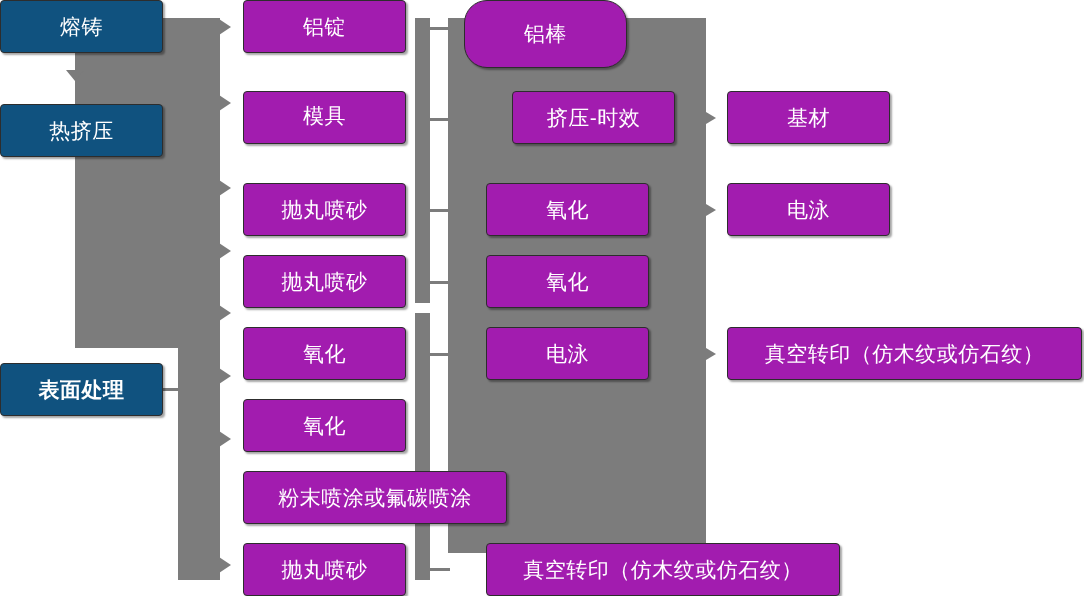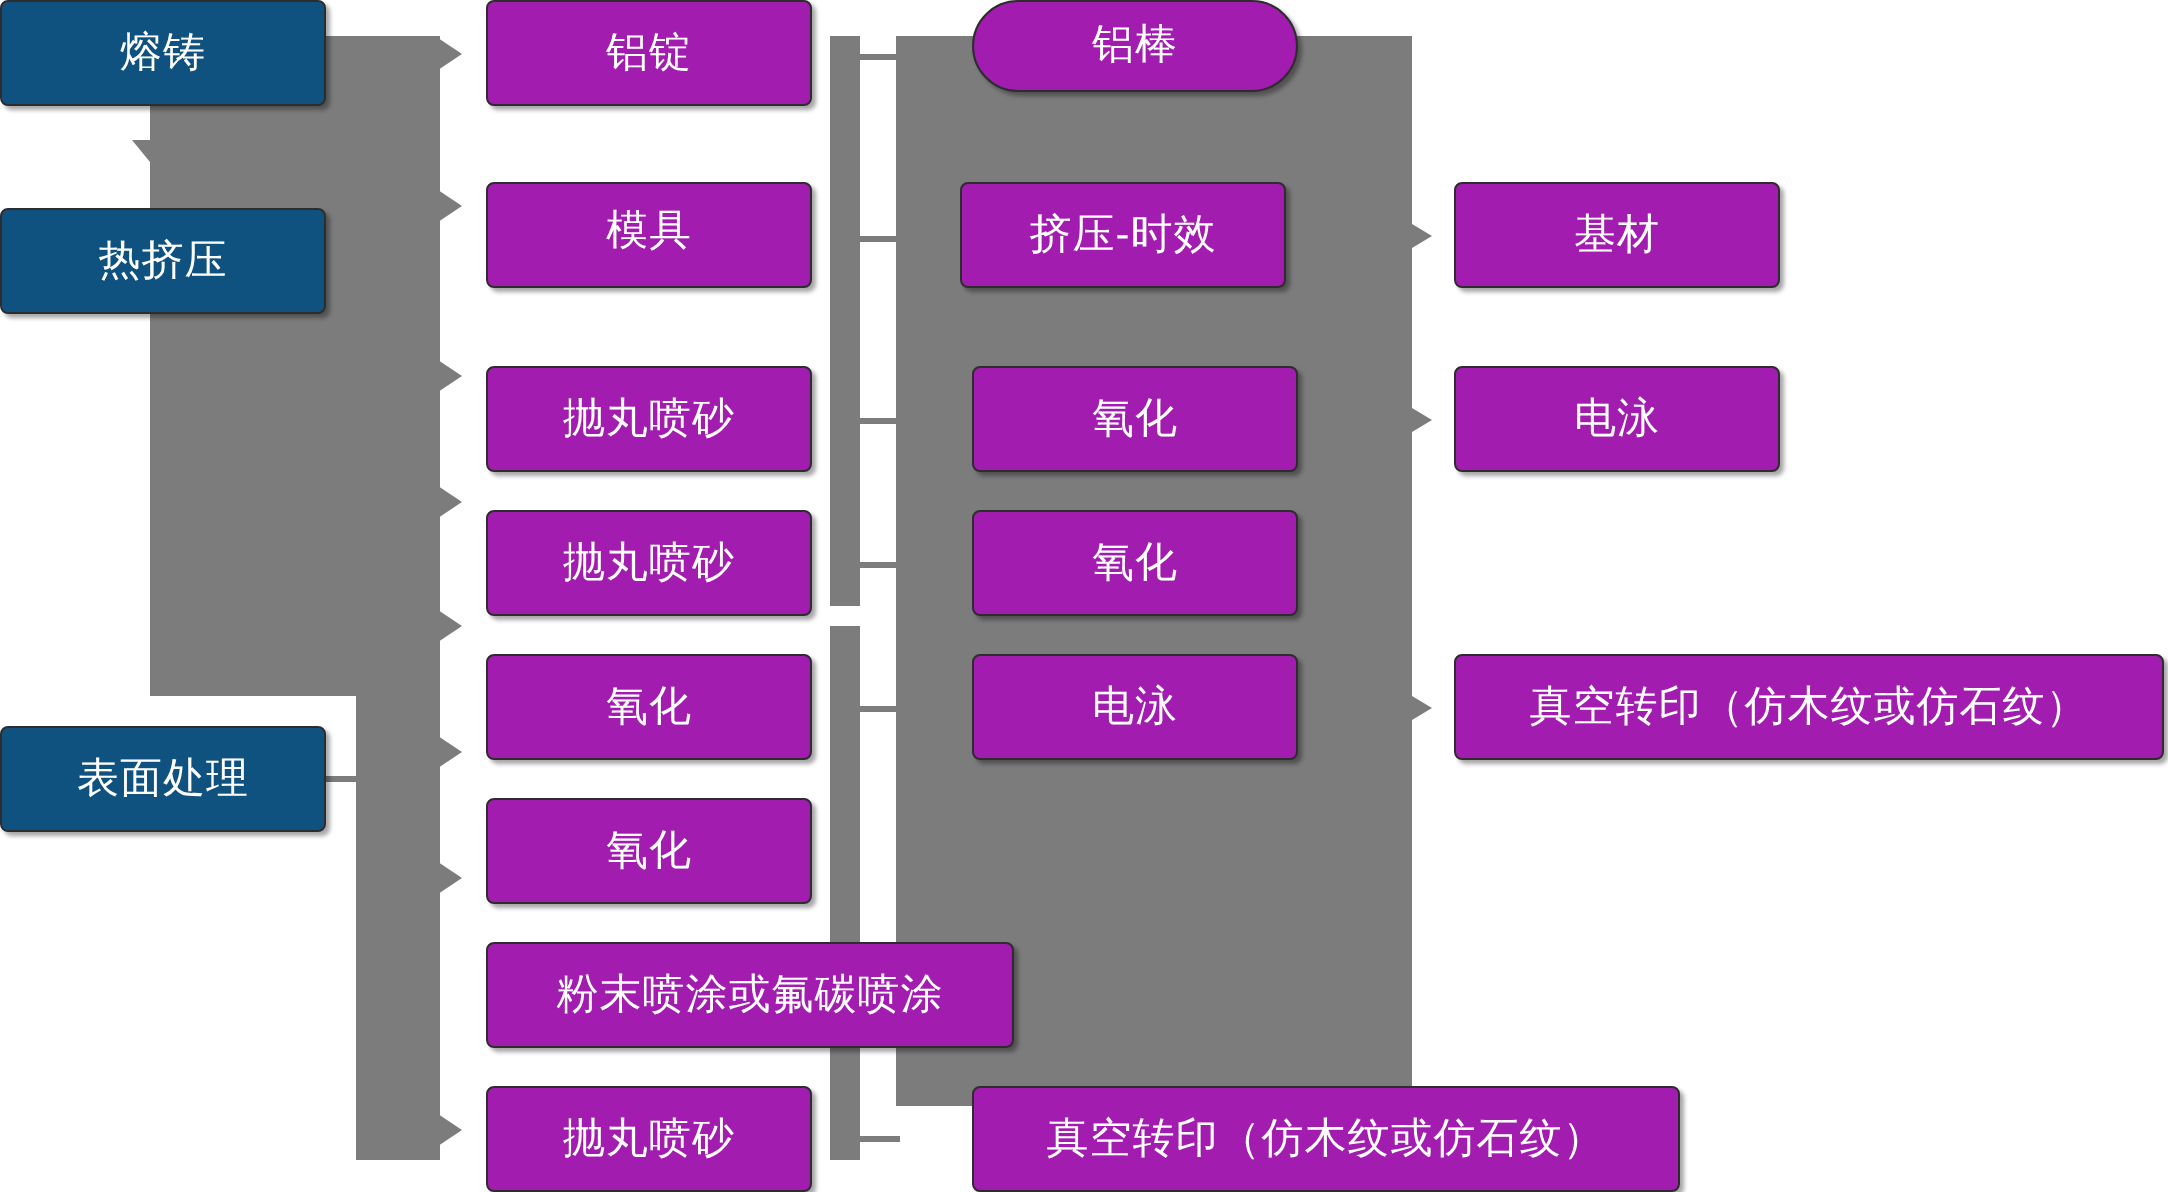--- a/index.html
+++ b/index.html
@@ -126,21 +126,21 @@
   <div class="grey-line" style="left:700px; top:209px; width:12px; height:3px;"></div>
   <div class="grey-line" style="left:700px; top:353px; width:12px; height:3px;"></div>
 
   <div id="nodes-layer">
       <div class="node dark" style="left: 0px; top: 0px; width: 163px; height: 53px;">
         <span class="label">熔铸</span>
       </div>
       <div class="node dark" style="left: 0px; top: 104px; width: 163px; height: 53px;">
         <span class="label">热挤压</span>
       </div>
-      <div class="node dark" style="left: 0px; top: 363px; width: 163px; height: 53px;">
+      <div class="node dark" style="left: 0px; top: 363px; width: 163px; height: 53px; font-weight: bold;">
         <span class="label">表面处理</span>
       </div>
       <div class="node light" style="left: 243px; top: 0px; width: 163px; height: 53px;">
         <span class="label">铝锭</span>
       </div>
       <div class="node light" style="left: 243px; top: 91px; width: 163px; height: 53px; font-family: Liberation Mono, monospace;">
         <span class="label">模具</span>
       </div>
       <div class="node light" style="left: 243px; top: 183px; width: 163px; height: 53px;">
         <span class="label">抛丸喷砂</span>
@@ -153,24 +153,24 @@
       </div>
       <div class="node light" style="left: 243px; top: 399px; width: 163px; height: 53px;">
         <span class="label">氧化</span>
       </div>
       <div class="node light" style="left: 243px; top: 471px; width: 264px; height: 53px;">
         <span class="label">粉末喷涂或氟碳喷涂</span>
       </div>
       <div class="node light" style="left: 243px; top: 543px; width: 163px; height: 53px;">
         <span class="label">抛丸喷砂</span>
       </div>
-      <div class="node light" style="left: 486px; top: 0px; width: 163px; height: 46px; border-radius: 23px;">
+      <div class="node light" style="left: 464px; top: 0px; width: 163px; height: 68px; border-radius: 23px;">
         <span class="label">铝棒</span>
       </div>
-      <div class="node light" style="left: 480px; top: 91px; width: 163px; height: 53px;">
+      <div class="node light" style="left: 512px; top: 91px; width: 163px; height: 53px;">
         <span class="label">挤压-时效</span>
       </div>
       <div class="node light" style="left: 486px; top: 183px; width: 163px; height: 53px;">
         <span class="label">氧化</span>
       </div>
       <div class="node light" style="left: 486px; top: 255px; width: 163px; height: 53px;">
         <span class="label">氧化</span>
       </div>
       <div class="node light" style="left: 486px; top: 327px; width: 163px; height: 53px;">
         <span class="label">电泳</span>

